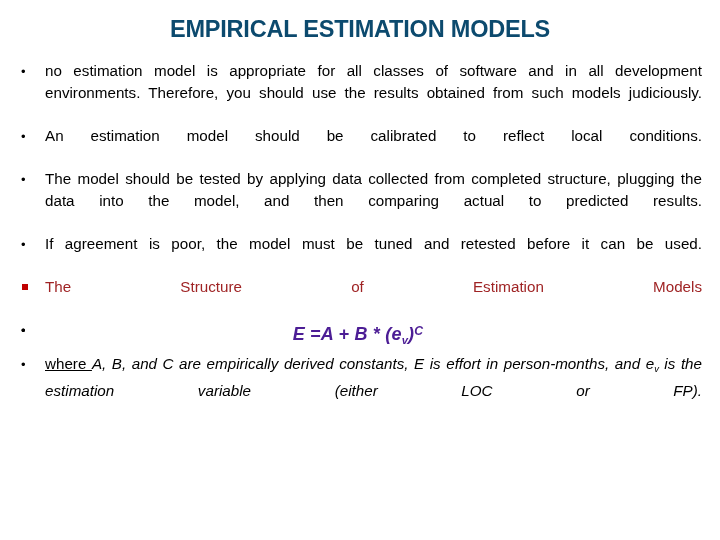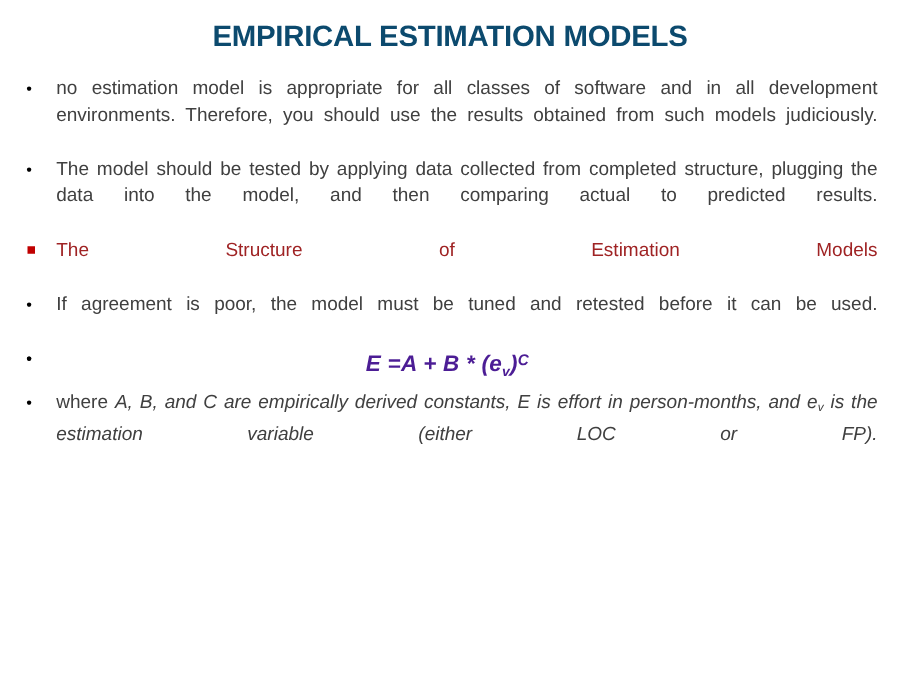--- a/index.html
+++ b/index.html
@@ -53,21 +53,21 @@
   }
 
   li.bullet {
     position: relative;
     padding-left: 31px;
     margin: 0 0 0 0;
     font-size: 15.2px;
     line-height: 21.6px;
     text-align: justify;
     text-justify: inter-word;
-    color: #404040;
+    color: #000000;
   }
 
   li.bullet > .marker {
     position: absolute;
     left: 7px;
     top: 0;
     width: 14px;
     line-height: 21.6px;
     font-size: 15.2px;
     text-align: left;
@@ -96,20 +96,21 @@
 
   li.bullet .txt {
     display: inline;
   }
 
   li.bullet.italic .txt {
     font-style: italic;
   }
   li.bullet.italic .txt .upright {
     font-style: normal;
+    text-decoration: underline;
   }
 
   
   li.bullet .txt::after {
     content: "";
     display: inline-block;
     width: 100%;
   }
 
   
@@ -144,31 +145,34 @@
 
   <div class="title">EMPIRICAL ESTIMATION MODELS</div>
 
   <div class="body">
     <ul class="bullets">
 
       <li class="bullet">
         <span class="marker dot"></span><span class="txt">no estimation model is appropriate for all classes of software and in all development environments. Therefore, you should use the results obtained from such models judiciously.</span>
       </li>
 
+      <li class="bullet">
+        <span class="marker dot"></span><span class="txt">An estimation model should be calibrated to reflect local conditions.</span>
+      </li>
 
       <li class="bullet">
         <span class="marker dot"></span><span class="txt"> The model should be tested by applying data collected from completed structure, plugging the data into the model, and then comparing actual to predicted results.</span>
       </li>
 
+      <li class="bullet">
+        <span class="marker dot"></span><span class="txt"> If agreement is poor, the model must be tuned and retested before it can be used.</span>
+      </li>
+
       <li class="bullet red">
         <span class="marker square"></span><span class="txt"> The Structure of Estimation Models</span>
-      </li>
-
-      <li class="bullet">
-        <span class="marker dot"></span><span class="txt"> If agreement is poor, the model must be tuned and retested before it can be used.</span>
       </li>
 
       <li class="bullet">
         <span class="marker dot"></span>
       </li>
 
       <li class="bullet">
         <span class="marker dot"></span>
       </li>
     </ul>

